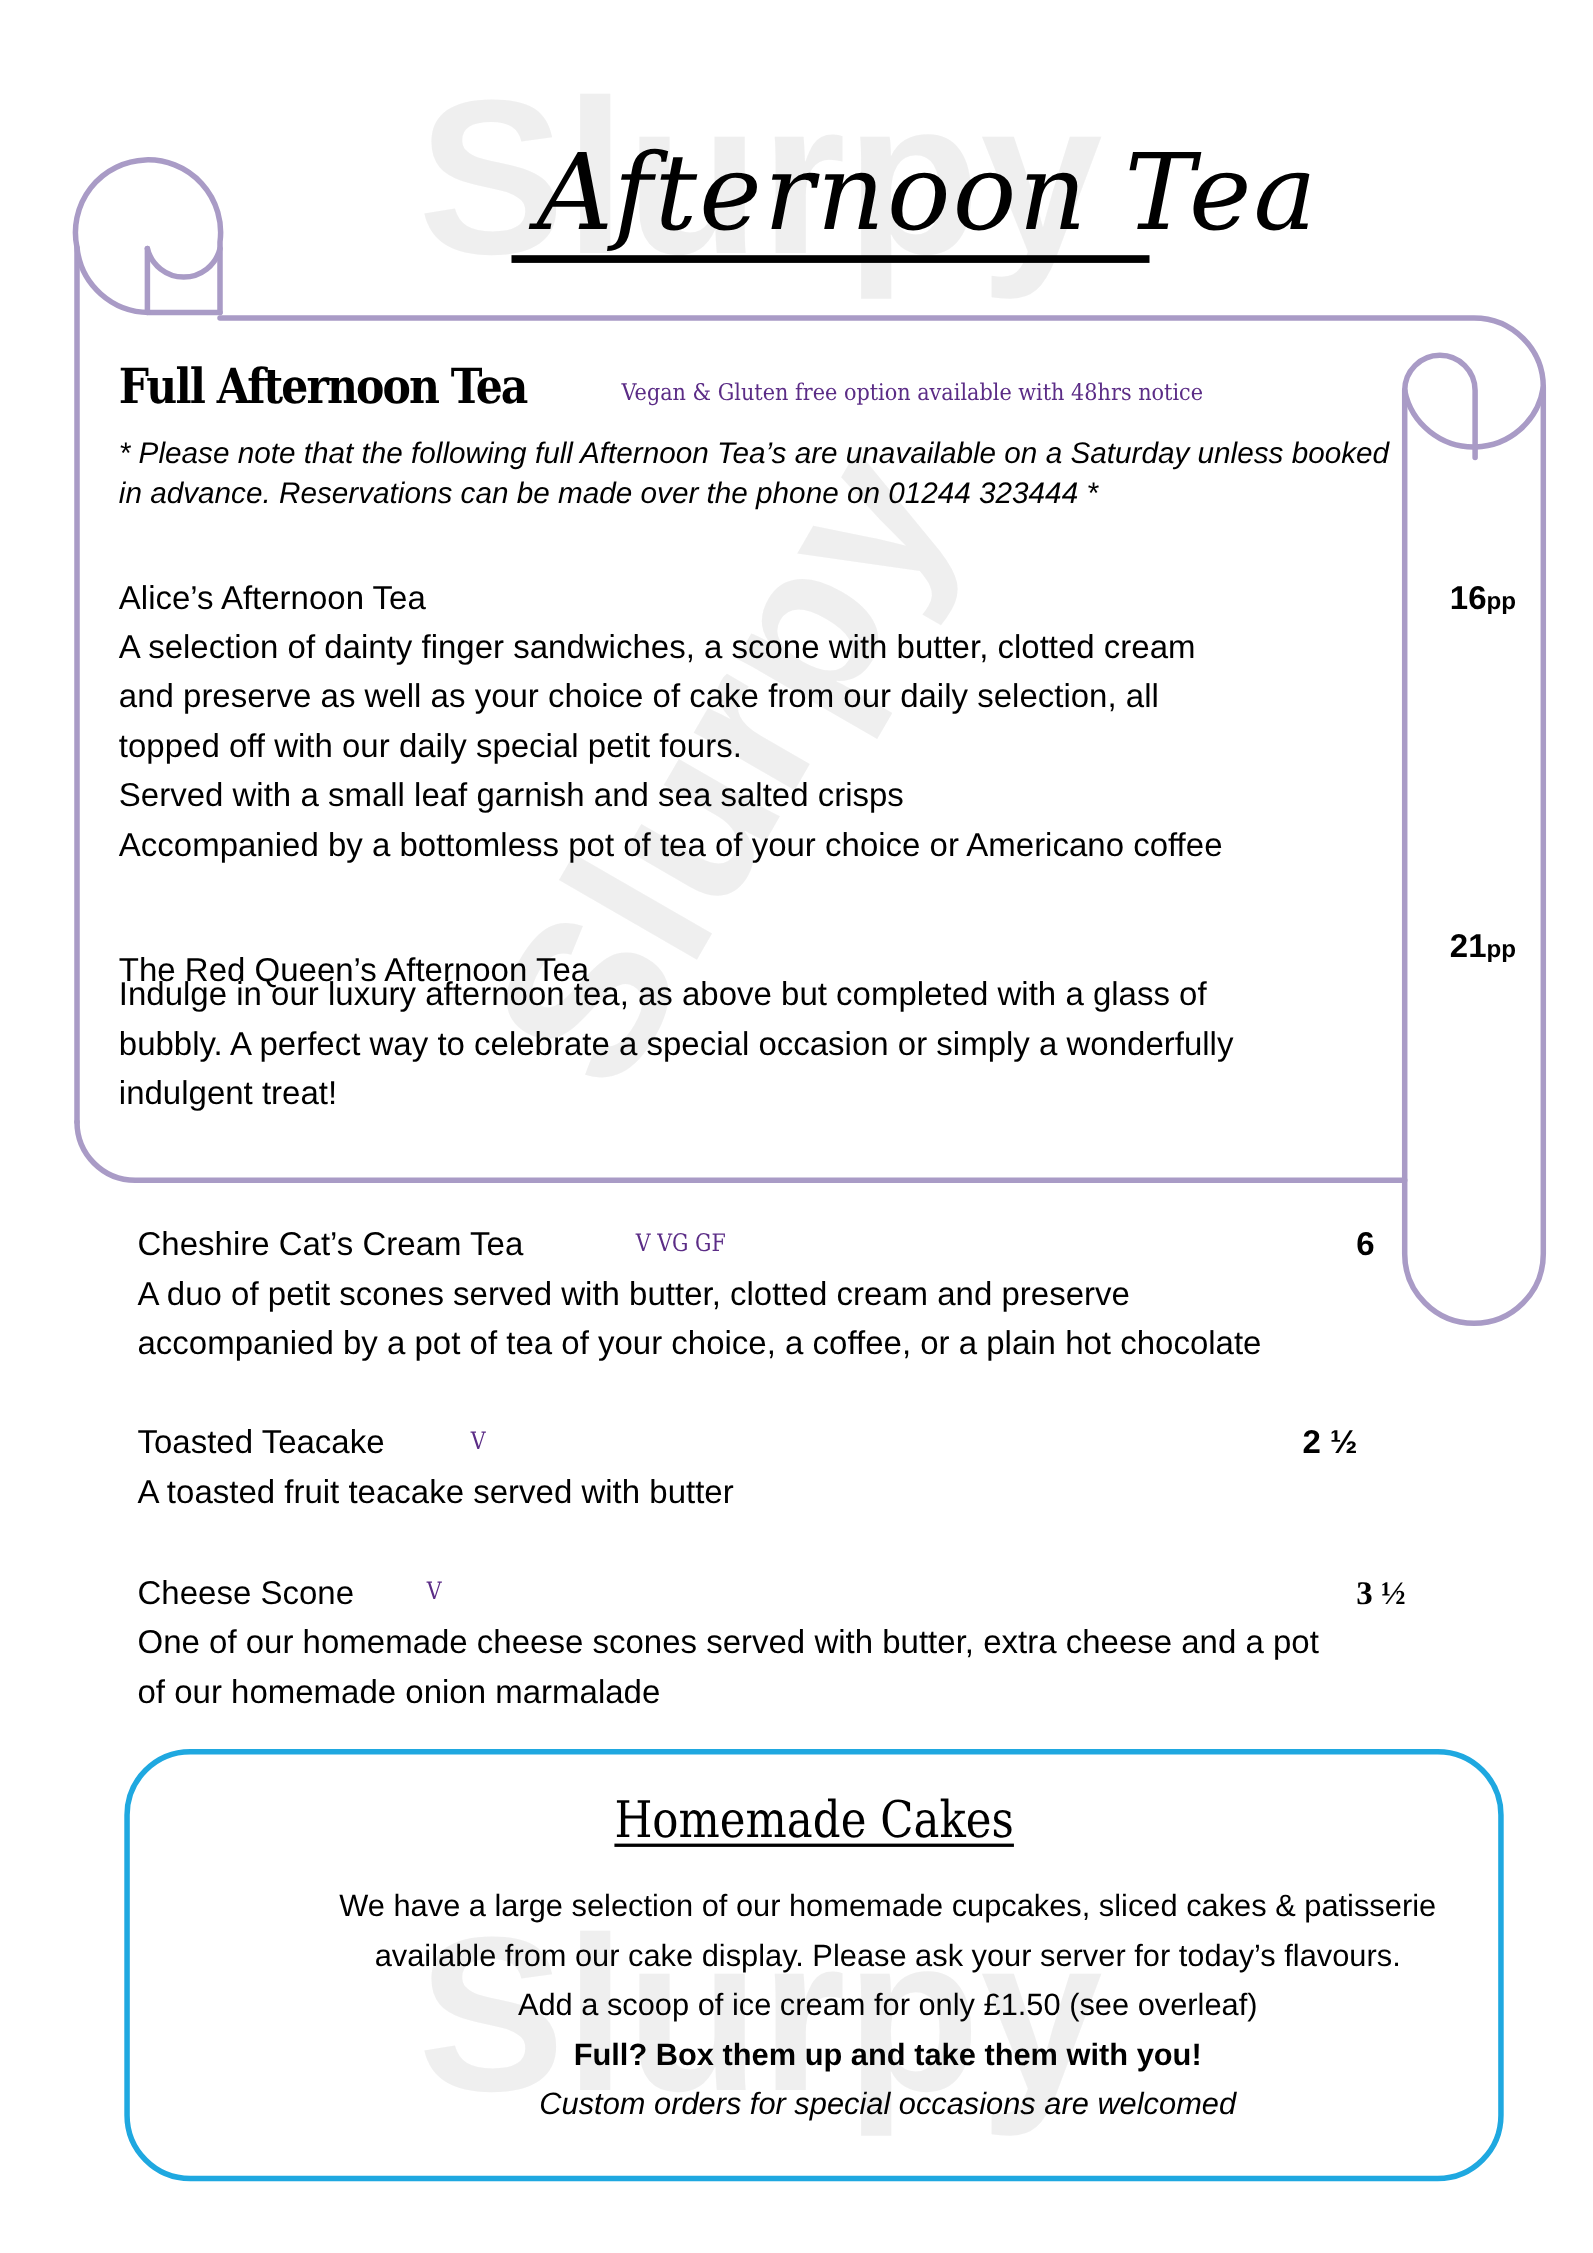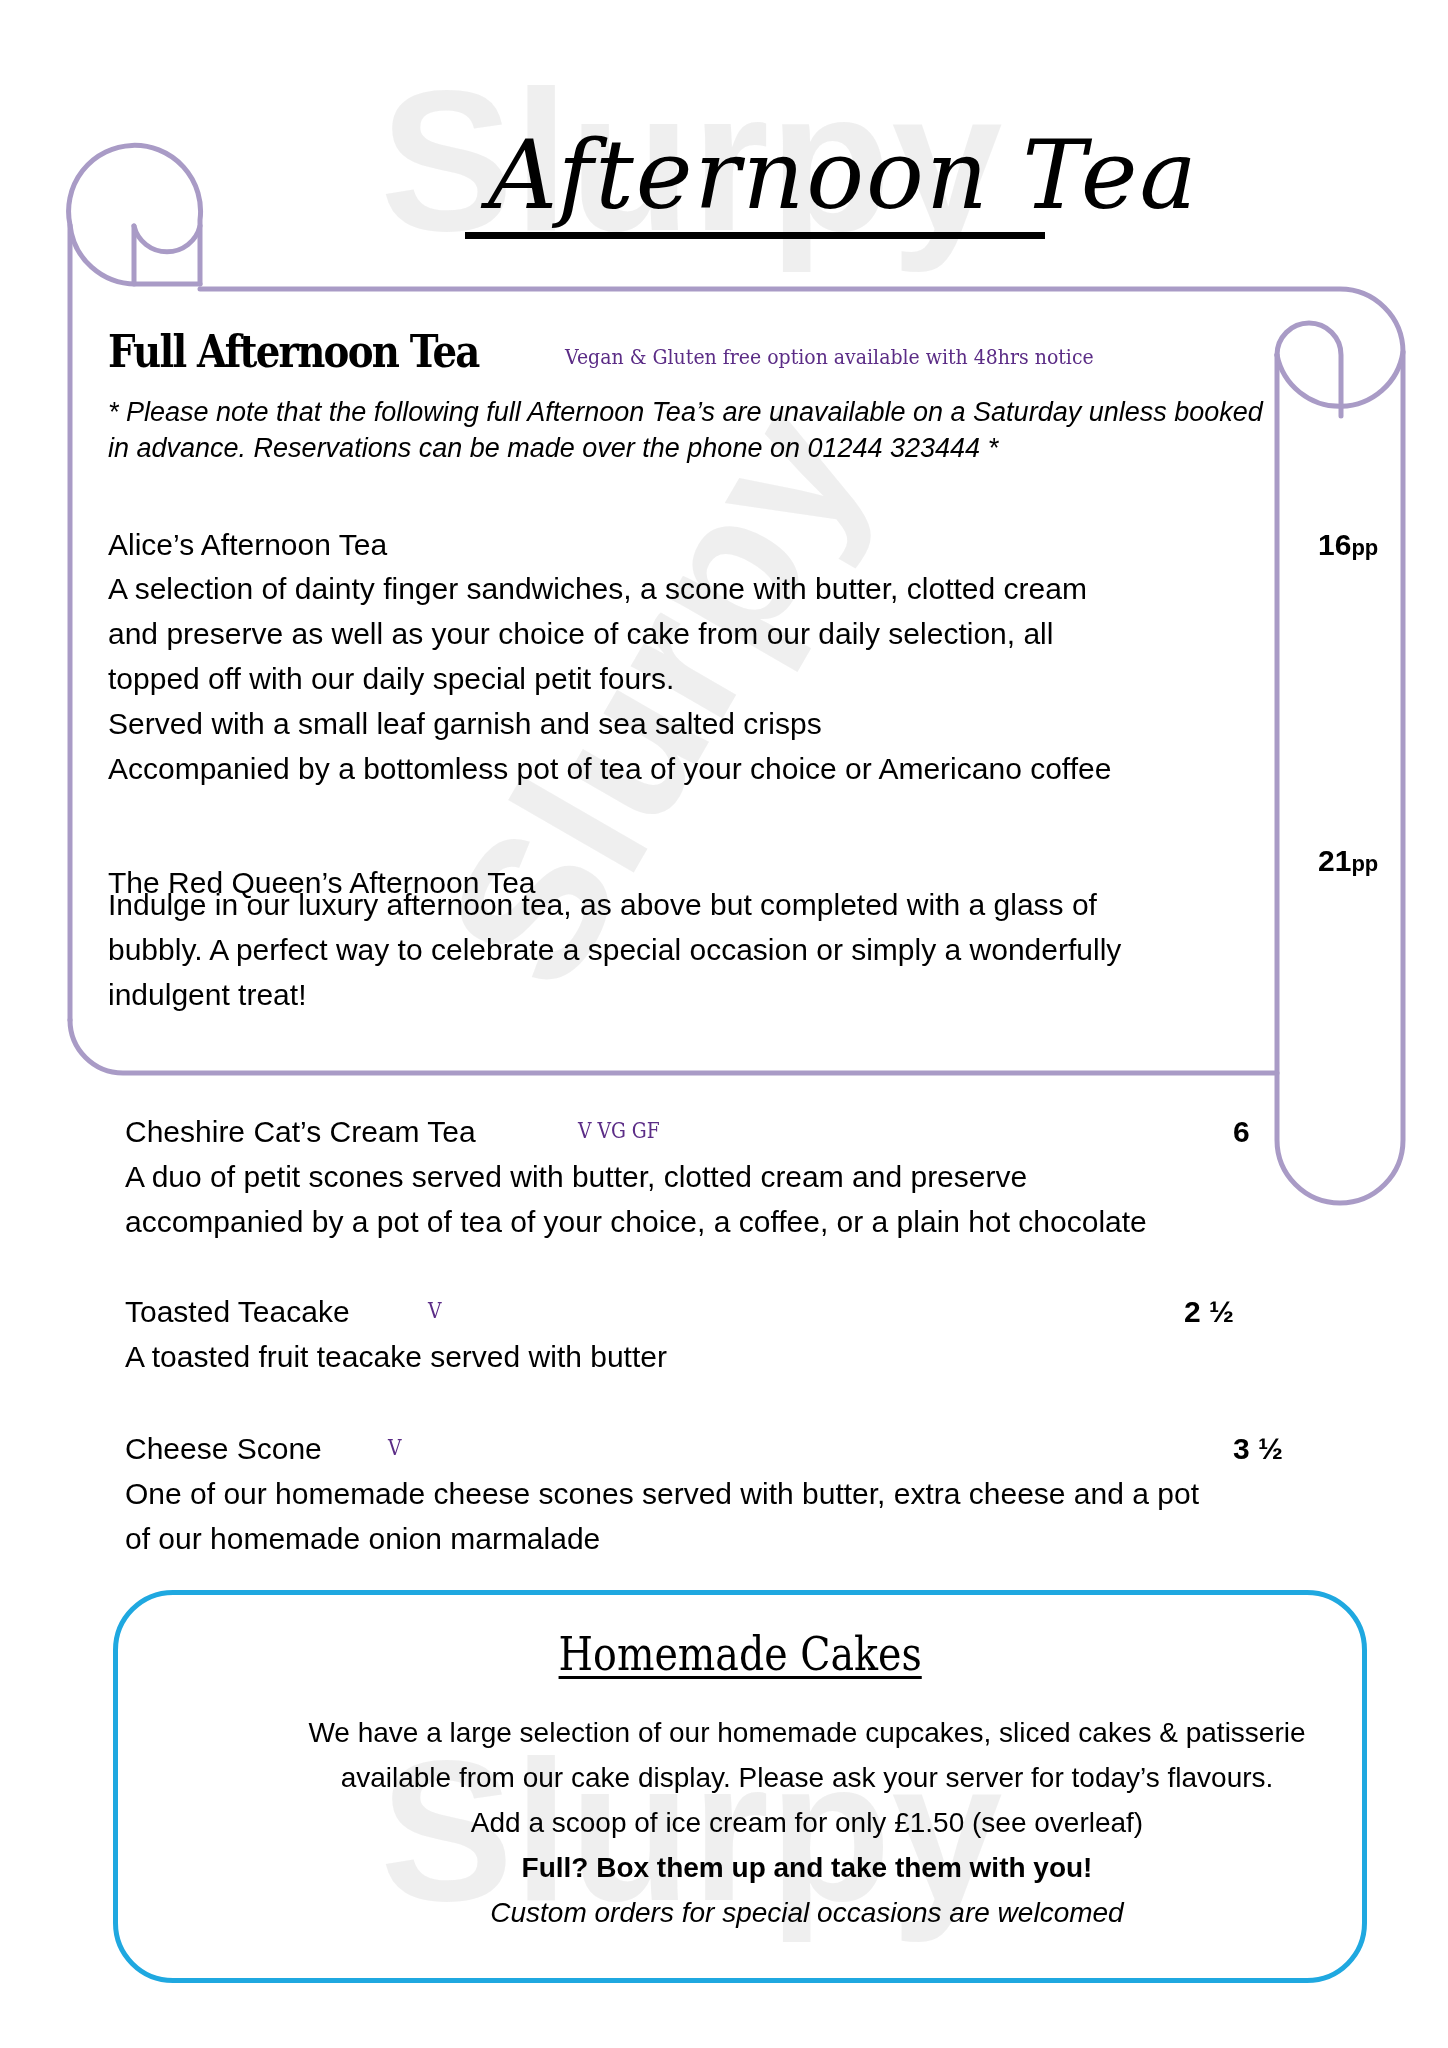--- a/index.html
+++ b/index.html
@@ -98,21 +98,21 @@
 <div>
   <div class="abs item-name" style="left:125px; top:1295px;">Toasted Teacake</div>
   <div class="abs tags" style="left:428px; top:1298px;">V</div>
   <div class="abs price" style="left:1184px; top:1295px;">2 ½</div>
   <div class="abs item-desc" style="left:125px; top:1340px;">A toasted fruit teacake served with butter</div>
 </div>
 
 <div>
   <div class="abs item-name" style="left:125px; top:1432px;">Cheese Scone</div>
   <div class="abs tags" style="left:388px; top:1435px;">V</div>
-  <div class="abs price" style="left:1233px; top:1432px;">3 ½</div>
+  <div class="abs price" style="left:1233px; top:1432px;font-family:Liberation Serif, serif;">3 ½</div>
   <div class="abs item-desc" style="left:125px; top:1477px;">One of our homemade cheese scones served with butter, extra cheese and a pot</div>
   <div class="abs item-desc" style="left:125px; top:1522px;">of our homemade onion marmalade</div>
 </div>
 
 <div class="cake-box"></div>
 <div class="abs cake-heading"><span>Homemade Cakes</span></div>
 <div class="abs cake-line" style="top:1717px;">We have a large selection of our homemade cupcakes, sliced cakes &amp; patisserie</div>
 <div class="abs cake-line" style="top:1762px;">available from our cake display. Please ask your server for today’s flavours.</div>
 <div class="abs cake-line" style="top:1807px;">Add a scoop of ice cream for only £1.50 (see overleaf)</div>
 <div class="abs cake-line bold" style="top:1852px;">Full? Box them up and take them with you!</div>

